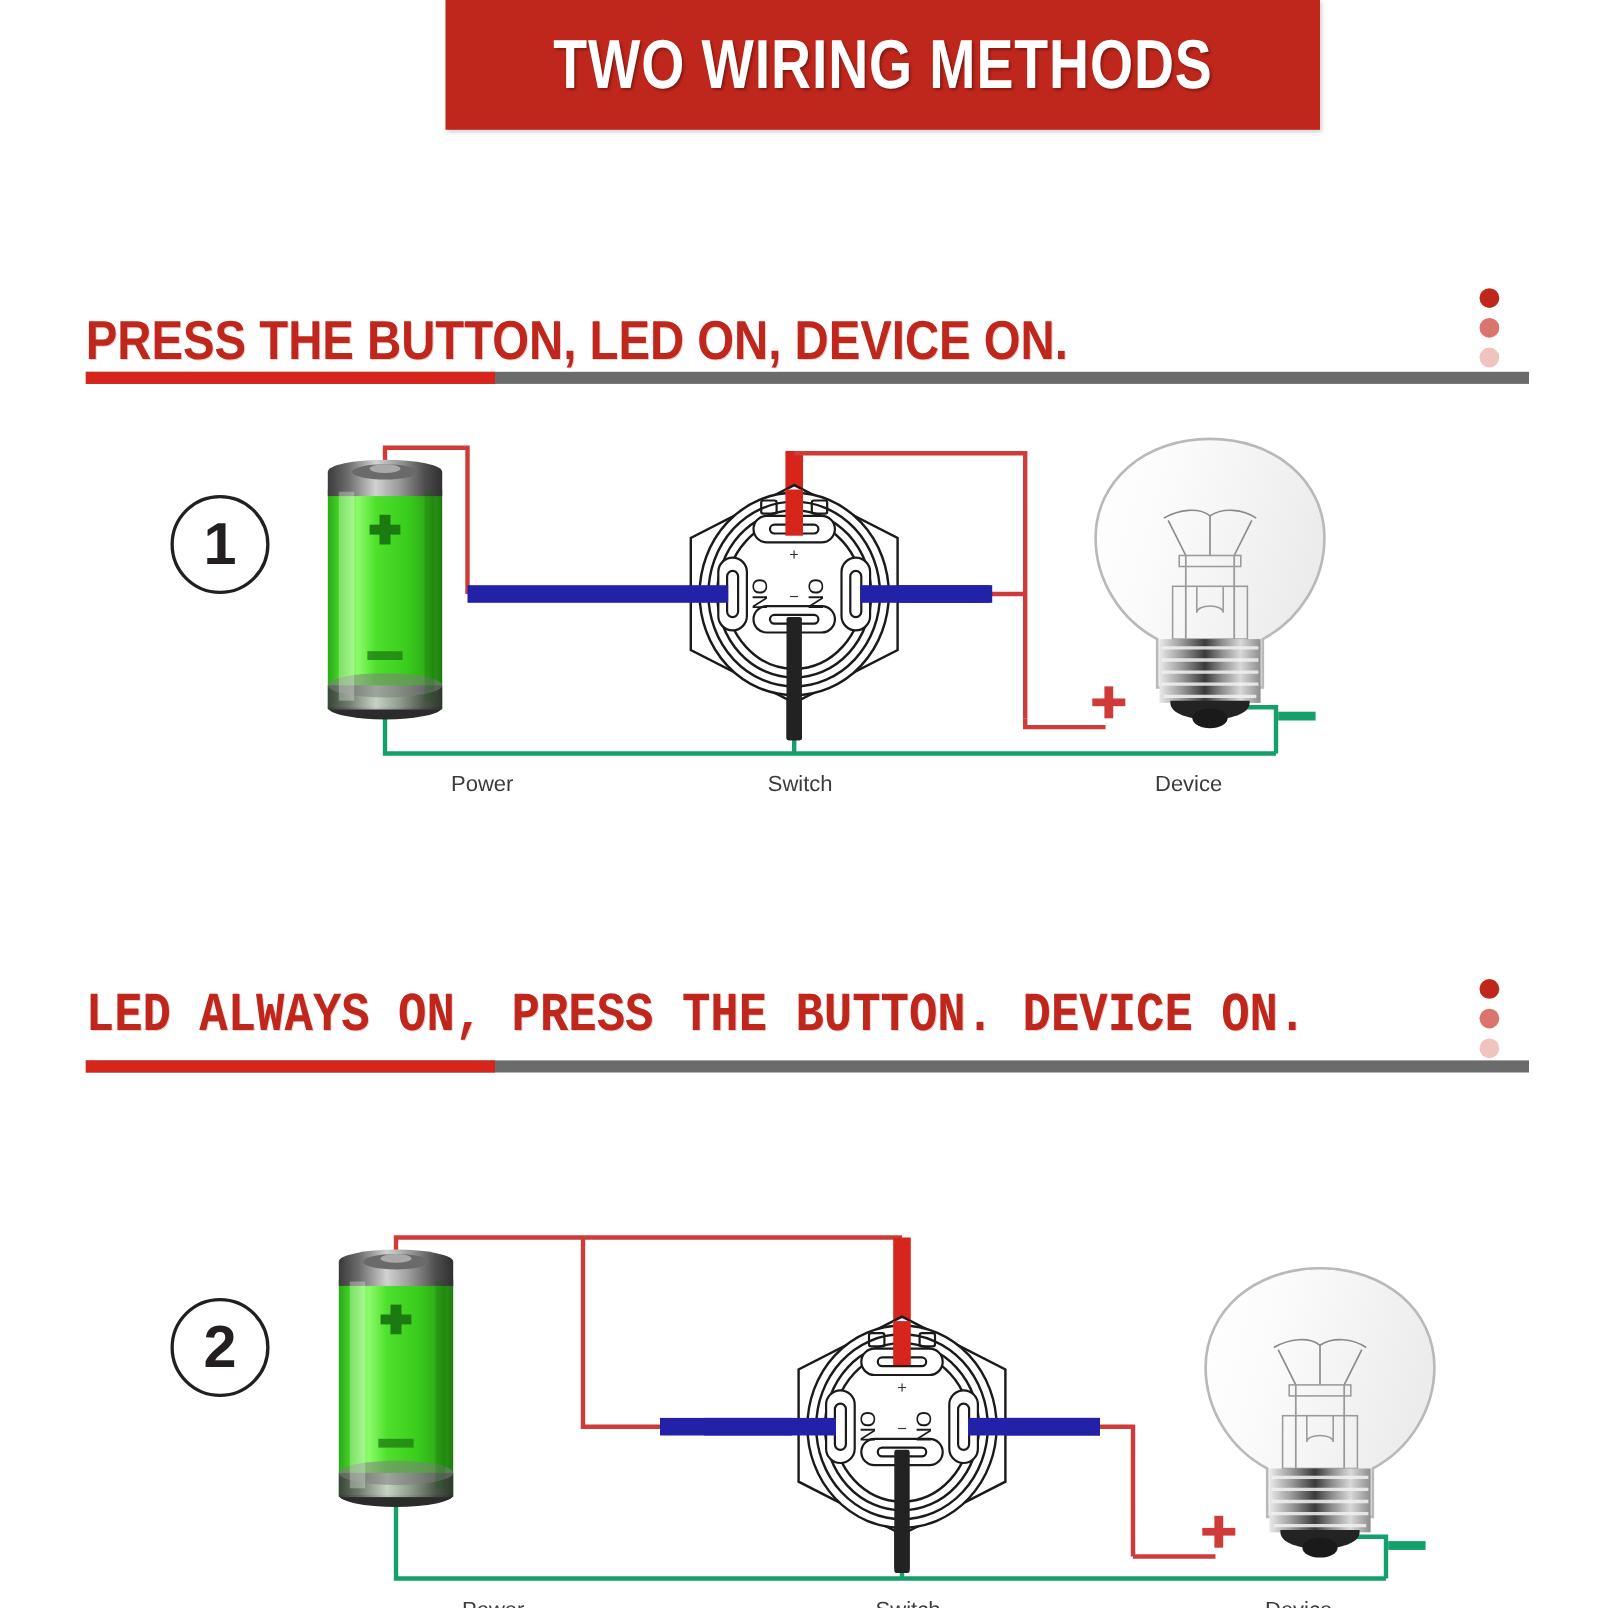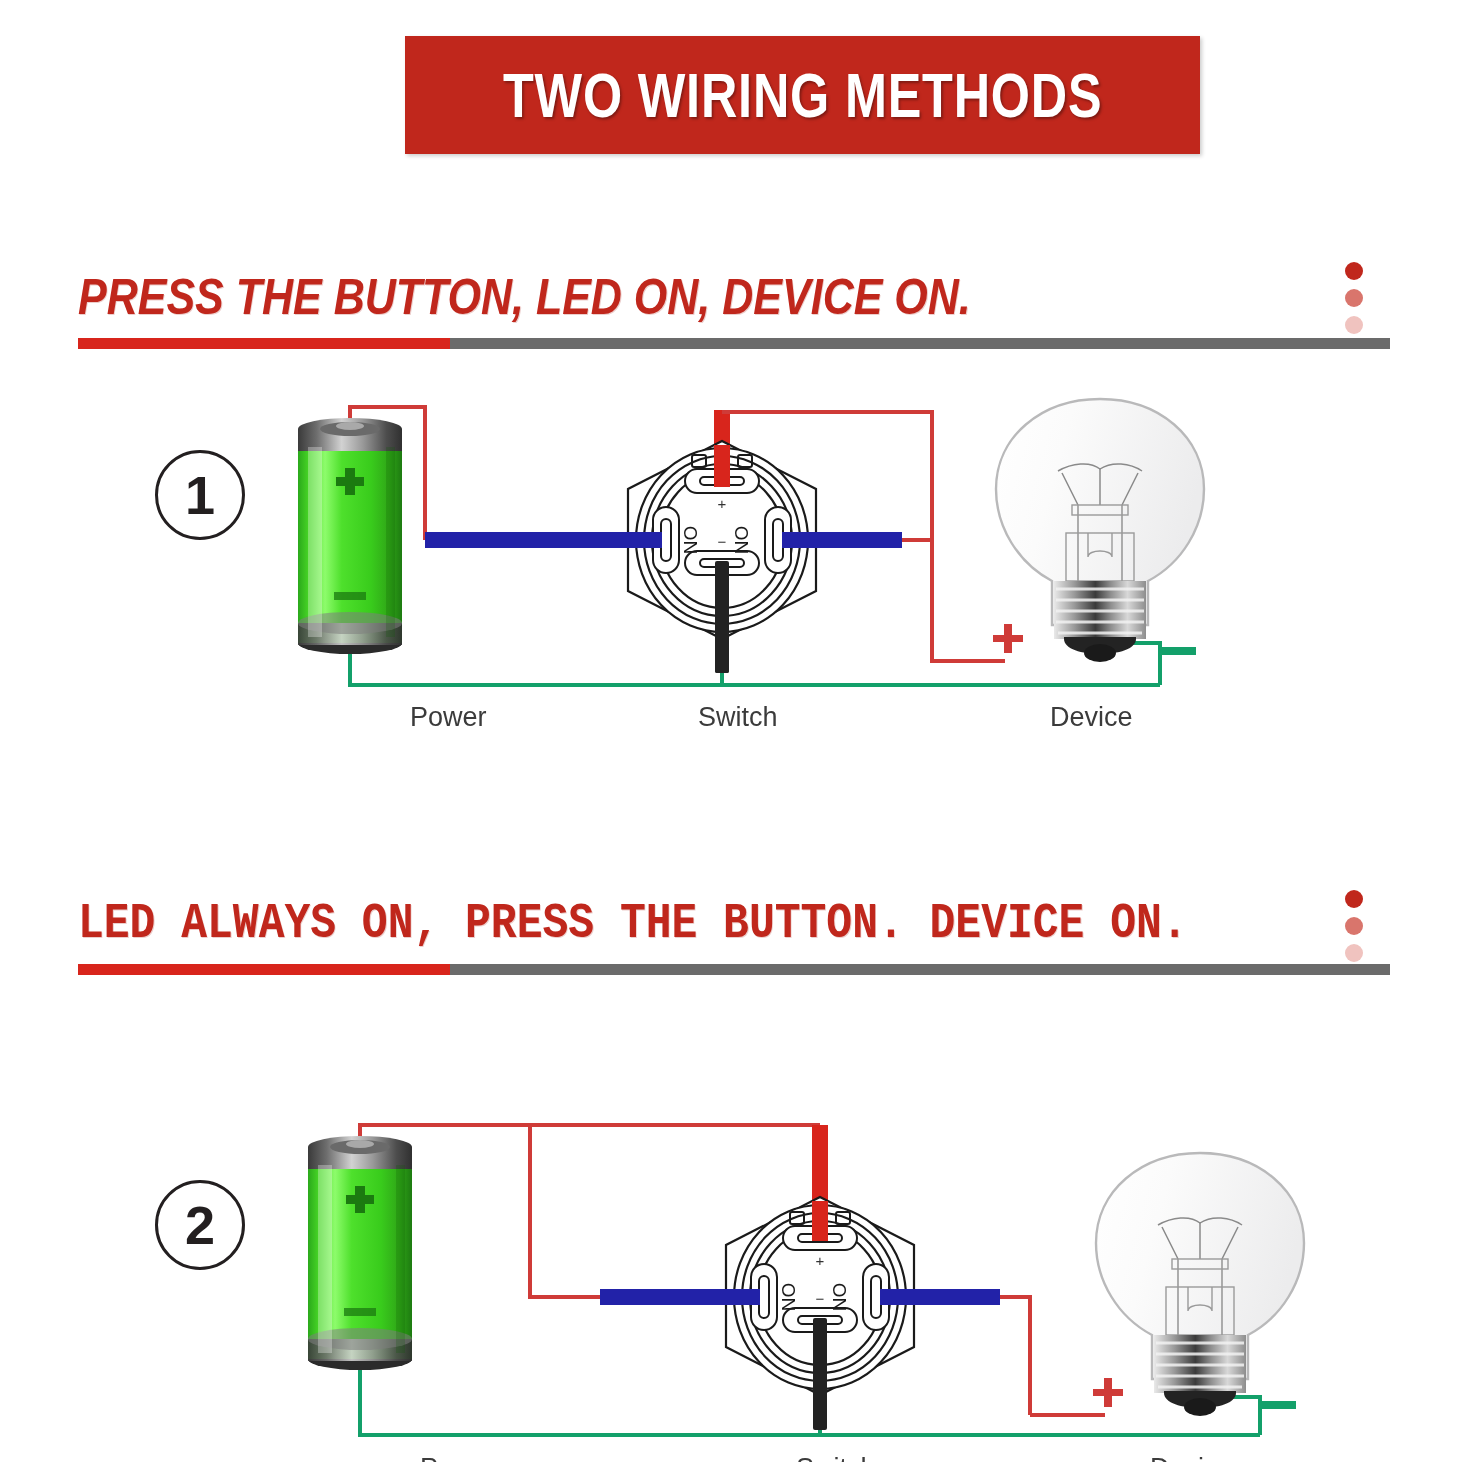--- a/index.html
+++ b/index.html
@@ -9,21 +9,20 @@
     -webkit-font-smoothing:antialiased;
   }
   .abs{position:absolute;}
 
   
   #title-banner{
     left:405px;top:0px;width:795px;height:118px;
     background:#c0271c;
     display:flex;align-items:center;justify-content:center;
     box-shadow:2px 2px 4px rgba(0,0,0,.20);
-    margin-top:36px;
   }
   #title-banner .txt{
     color:#ffffff;
     font-size:63px;
     font-weight:bold;
     letter-spacing:1px;
     transform:scaleX(.80);
     transform-origin:center center;
     white-space:nowrap;
     text-shadow:2px 2px 3px rgba(0,0,0,.35);
@@ -54,32 +53,32 @@
     display:flex;align-items:center;justify-content:center;
     color:#231f20;font-size:54px;font-weight:bold;line-height:1;
     font-family:"Liberation Sans","DejaVu Sans",sans-serif;
   }
 
   
   .panel{left:100px;width:1290px;height:360px;}
   .panel svg{display:block;}
 
   .cap{
-    position:absolute;color:#3b3b3b;font-size:27px;white-space:nowrap;
+    position:absolute;color:#3b3b3b;font-size:20px;white-space:nowrap;
     font-family:"Liberation Sans","DejaVu Sans",sans-serif;
   }
 </style>
 </head>
 <body>
 
 <div class="abs" id="title-banner">
   <div class="txt">TWO WIRING METHODS</div>
 </div>
 
-<div class="abs sec-head" style="top:232px;font-style:italic;">
+<div class="abs sec-head" style="top:244px;">
   <div class="heading">PRESS THE BUTTON, LED ON, DEVICE ON.</div>
 </div>
 <div class="abs dots" style="left:1345px;top:262px;">
   <div class="dot"></div>
   <div class="dot d2"></div>
   <div class="dot d3"></div>
 </div>
 <div class="abs divider" style="top:338px;">
   <div class="red"></div>
 </div>

